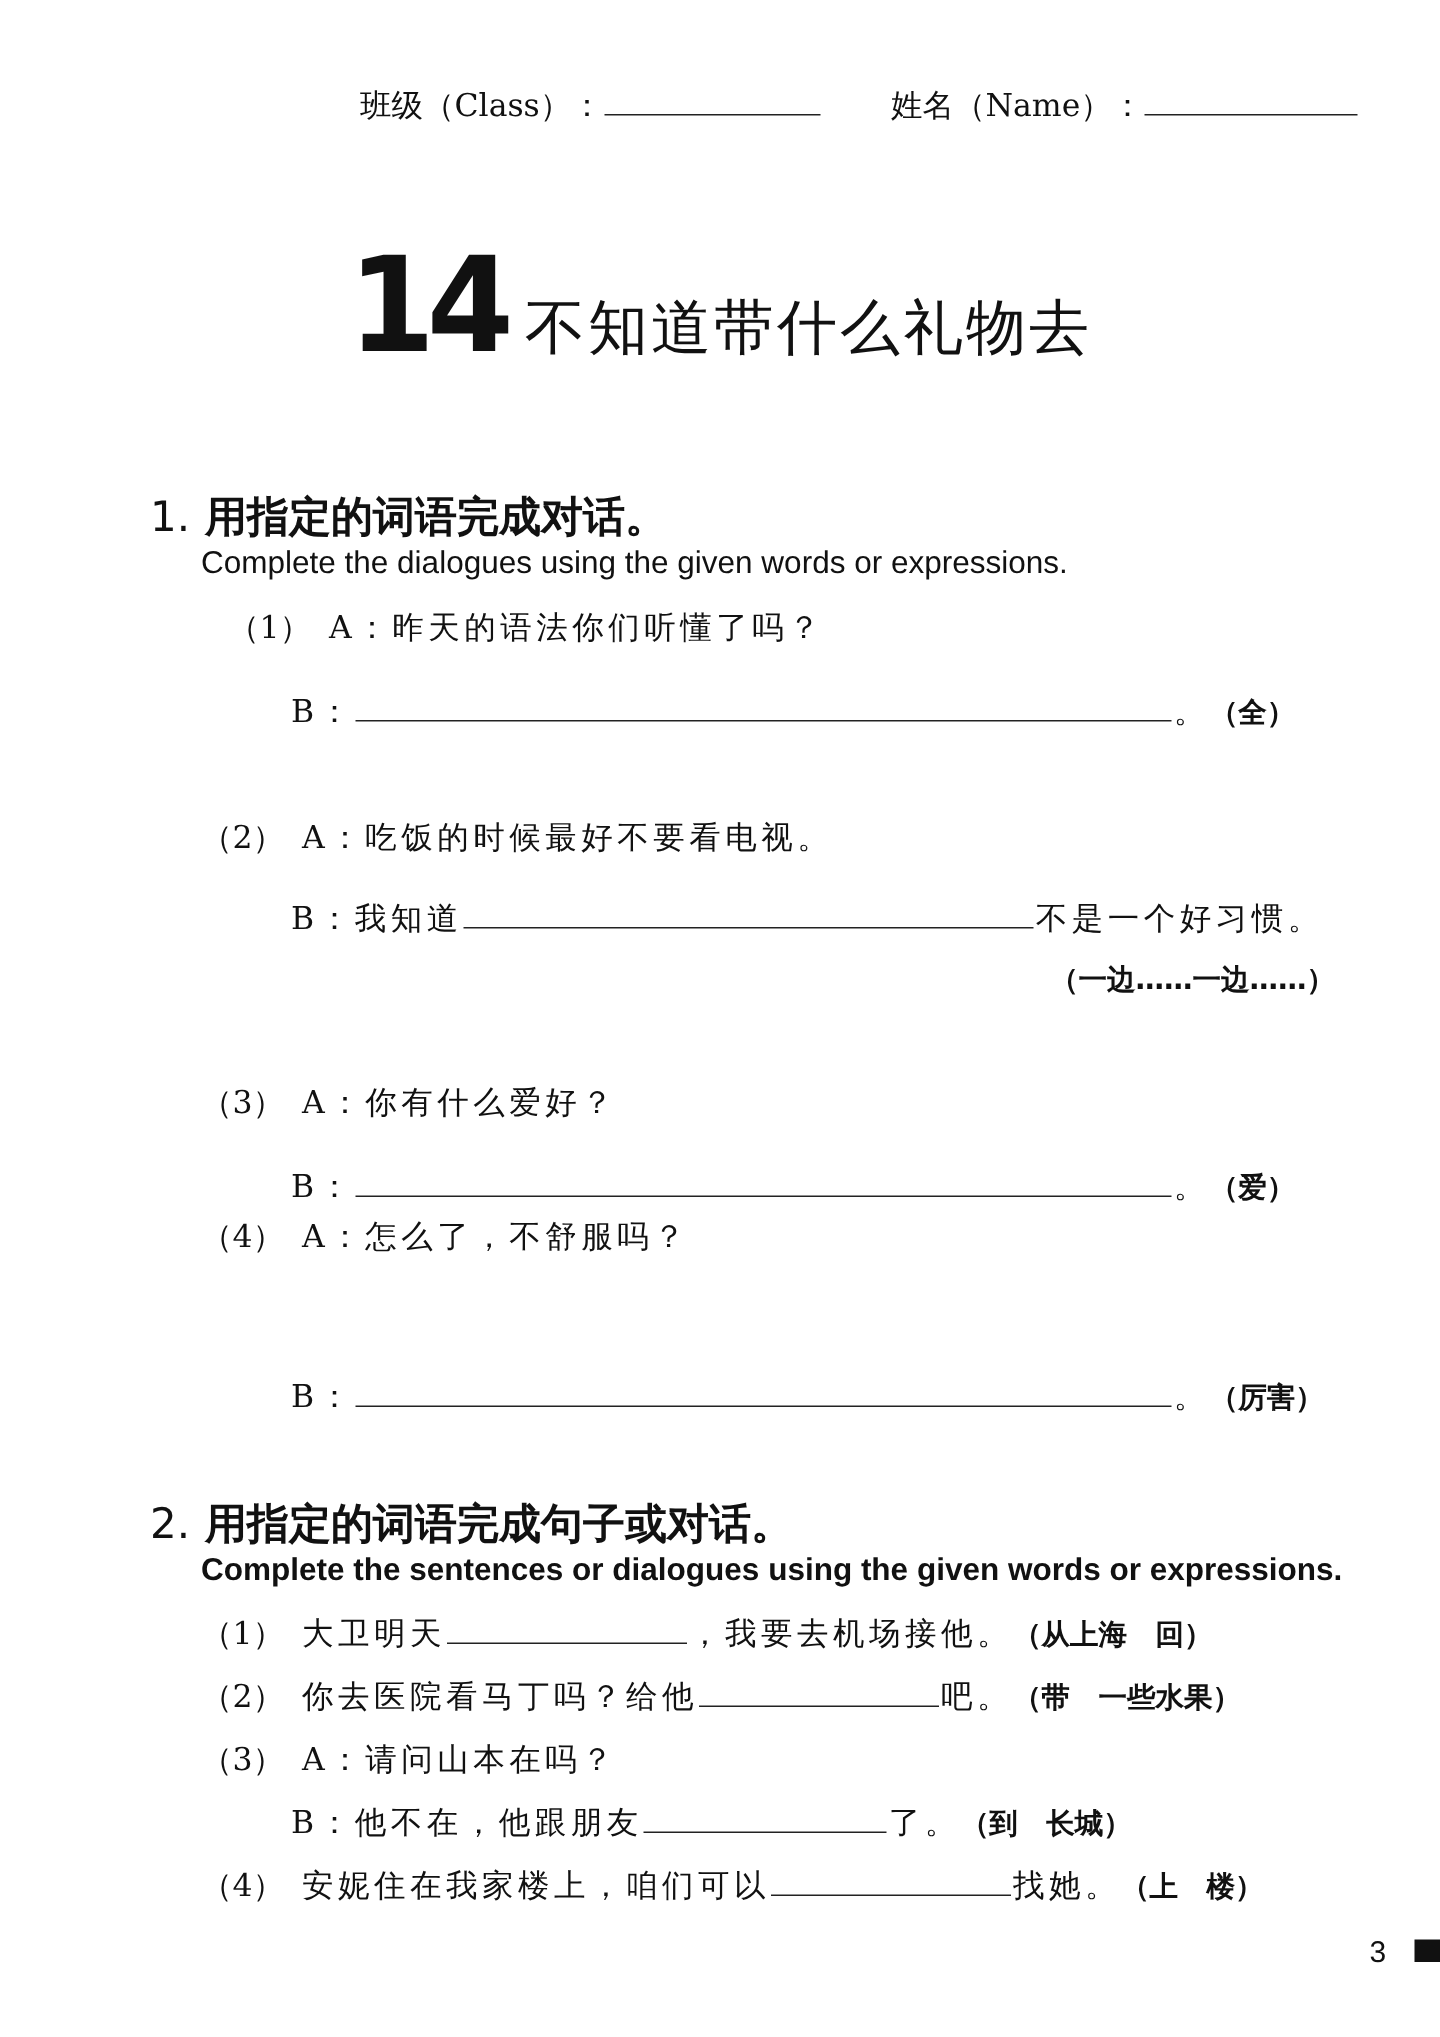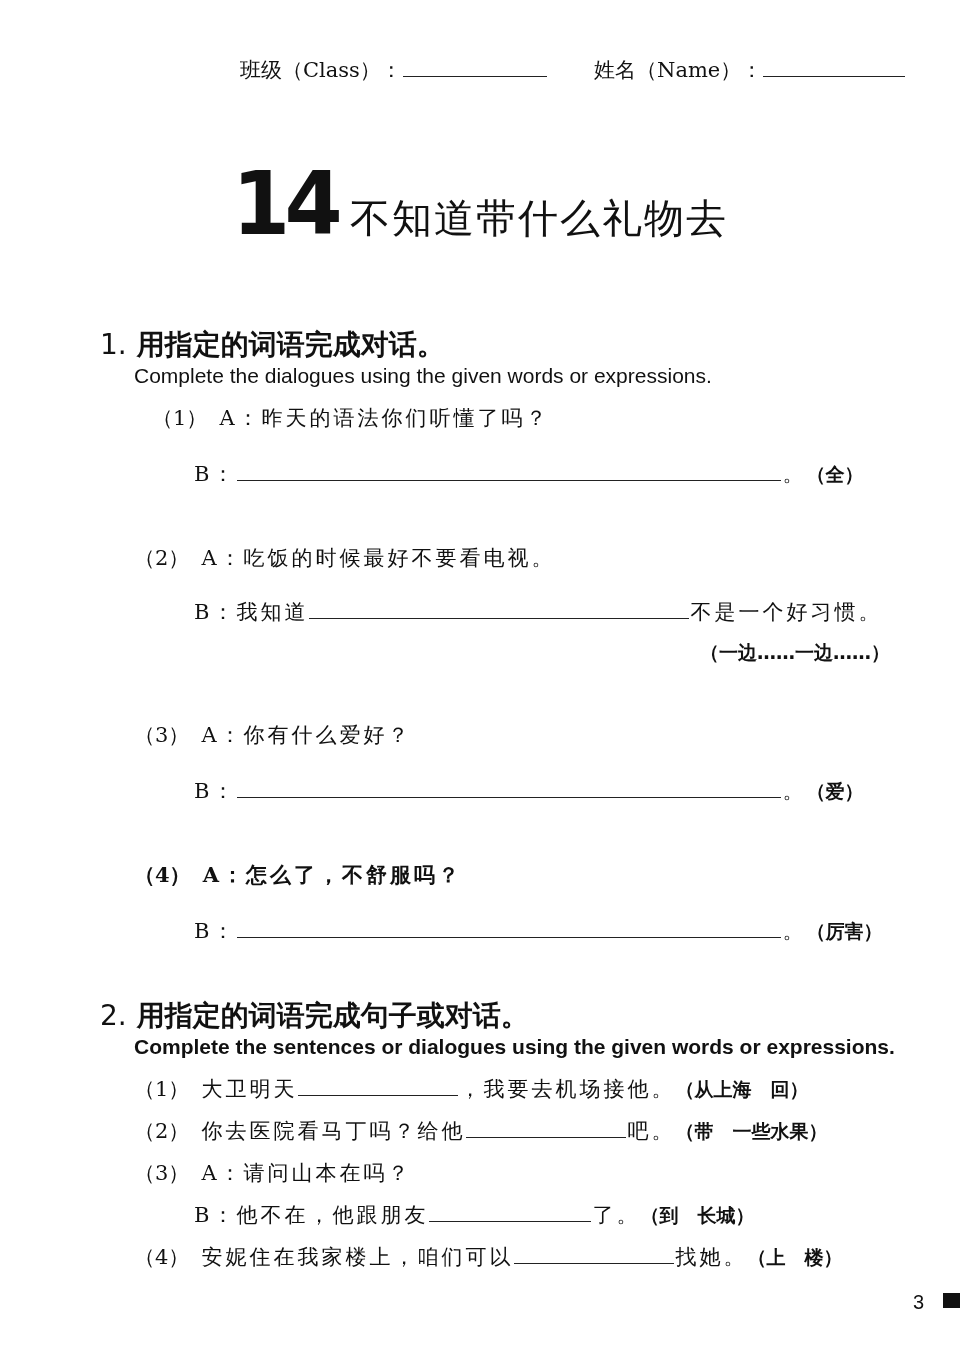--- a/index.html
+++ b/index.html
@@ -52,21 +52,21 @@
 </div>
 <div class="abs hint" style="left:700px; top:640px;">（一边……一边……）</div>
 
 <div class="abs q serif" style="left:134px; top:721px;">
   <span class="label">（3）</span><span>A：你有什么爱好？</span>
 </div>
 <div class="abs q serif" style="left:194px; top:777px;">
   <span>B：</span><span class="blank" style="width:544px;"></span><span>。</span><span class="hint">（爱）</span>
 </div>
 
-<div class="abs q serif" style="left:134px; top:861px;font-weight:bold;">
+<div class="abs q serif" style="left:134px; top:810px;">
   <span class="label">（4）</span><span>A：怎么了，不舒服吗？</span>
 </div>
 <div class="abs q serif" style="left:194px; top:917px;">
   <span>B：</span><span class="blank" style="width:544px;"></span><span>。</span><span class="hint">（厉害）</span>
 </div>
 
 <div class="abs sec-title" style="top:997px;">
   <span class="num">2.</span><span>用指定的词语完成句子或对话。</span>
 </div>
 <div class="abs sec-en" style="top:1035px;font-weight:bold;">Complete the sentences or dialogues using the given words or expressions.</div>

